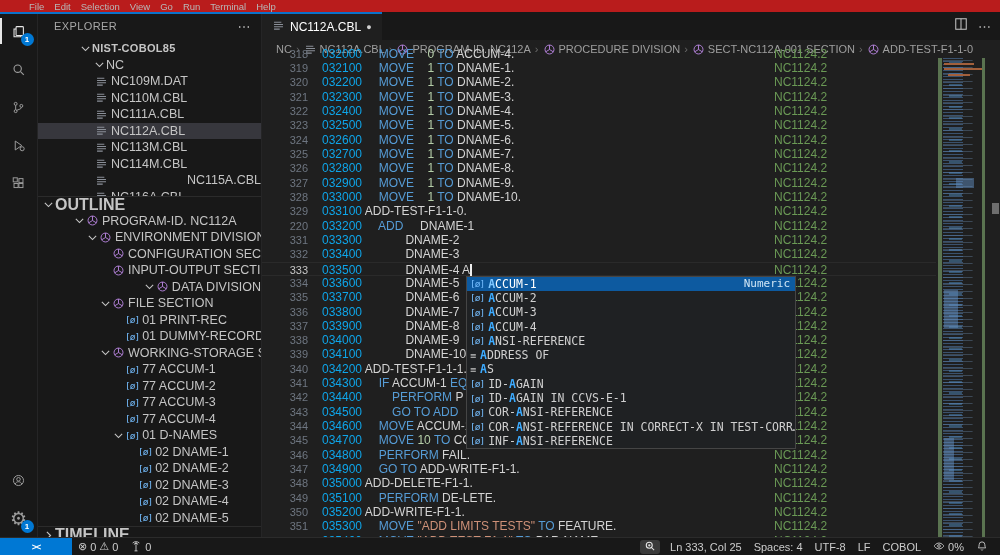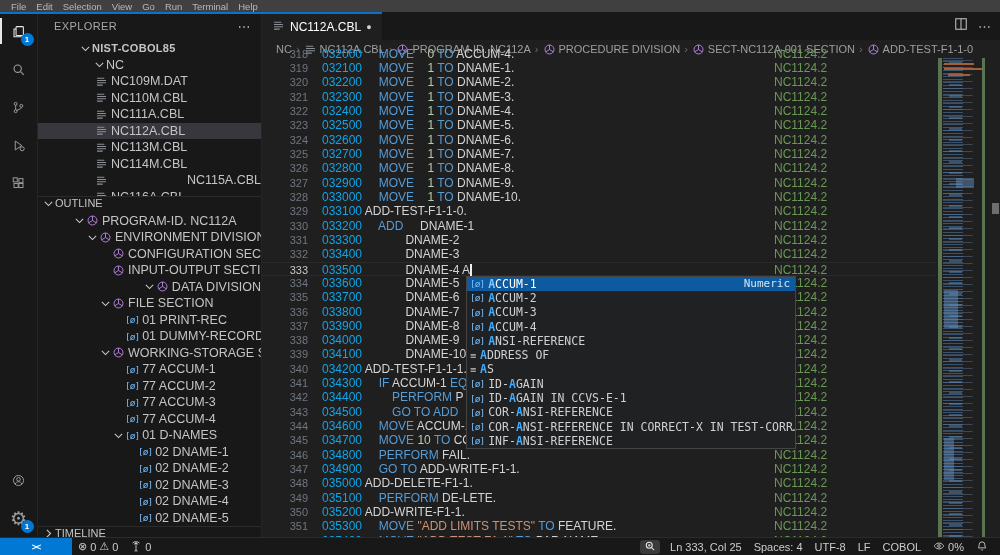--- a/index.html
+++ b/index.html
@@ -1,19 +1,19 @@
 <!DOCTYPE html>
 <html><head>
 <meta charset="utf-8">
 <style>
   *{box-sizing:border-box;margin:0;padding:0}
   html,body{width:1000px;height:555px;overflow:hidden}
   body{position:relative;background:#181818;font-family:"Liberation Sans",sans-serif;color:#cccccc;-webkit-font-smoothing:antialiased}
   
-  .menubar{height:12px;display:flex;align-items:center;padding-left:6px;font-size:9.5px;color:#b8b8b8;background:#404040}
+  .menubar{height:12px;display:flex;align-items:center;padding-left:24px;font-size:9.5px;color:#b8b8b8;background:#b91c1c}
   .menu-item{padding:0 5px;cursor:default}
   
   .main{position:absolute;top:12px;left:0;right:0;bottom:18px;display:flex}
   .top-accent{position:absolute;top:12px;left:0;width:262px;height:2px;background:#0b72c9;z-index:6}
   
   .activitybar{width:38px;background:#181818;border-right:1px solid #252526;position:relative;display:flex;flex-direction:column;align-items:center}
   .ab-item{width:38px;height:38px;display:flex;align-items:center;justify-content:center;position:relative;color:#9d9d9d}
   .ab-item.active{color:#e7e7e7}
   .ab-item.active:before{content:"";position:absolute;left:0;top:6px;bottom:6px;width:2px;background:#e7e7e7}
   .ab-item svg{width:21px;height:21px}
@@ -24,21 +24,21 @@
   .sidebar{width:224px;background:#181818;border-right:1px solid #252526;position:relative;overflow:hidden;font-size:12.5px}
   .sb-header{height:28px;display:flex;align-items:center;padding:0 10px 0 16px;font-size:11px;color:#a8a8a8;letter-spacing:.4px}
   .sb-header .more{margin-left:auto;font-size:13px;color:#c5c5c5}
   .tree-row{height:16.5px;display:flex;align-items:center;white-space:nowrap;color:#c5c5c5;cursor:default}
   .tree-row.selected{background:#37373d}
   .tree-row .lbl{padding-left:3px}
   .bold-row{font-weight:bold;font-size:11px;letter-spacing:.3px}
   .ic{width:13px;height:13px;flex:0 0 13px}
   .fld{color:#75beff;font-family:"DejaVu Sans Mono",monospace;font-size:9.5px;letter-spacing:-1px}
   .kwic{color:#c5c5c5;font-size:10px}
-  .sec-head{height:17px;display:flex;align-items:flex-start;font-weight:normal;font-size:11px;color:#c5c5c5;border-top:1px solid #2b2b2b;padding-left:4px}
+  .sec-head{height:17px;display:flex;align-items:center;font-weight:bold;font-size:16px;color:#c5c5c5;border-top:1px solid #2b2b2b;padding-left:4px}
   .partial-clip{height:7px;overflow:hidden}
   #outline-rows{overflow:hidden}
   
   .editor{flex:1;background:#1f1f1f;position:relative;overflow:hidden}
   .tabbar{height:28px;background:#181818;display:flex;position:relative}
   .tab{height:28px;background:#1f1f1f;border-top:2px solid #0b72c9;display:flex;align-items:center;gap:5px;padding:0 10px;font-size:12px;color:#ffffff}
   .tab .dot{color:#d0d0d0;font-size:9px}
   .tab-actions{position:absolute;right:8px;top:0;height:28px;display:flex;align-items:center;gap:10px;color:#c0c0c0}
   .tab-actions svg{width:14px;height:14px}
   .more-dots{font-size:13px;letter-spacing:1px}
@@ -431,21 +431,21 @@
         <div class="cl"><span class="ln">320</span><span><span class="tk-seq">032200</span><span class="tk-pln">     </span><span class="tk-kw">MOVE</span><span class="tk-pln">    </span><span class="tk-num">1</span><span class="tk-pln"> </span><span class="tk-kw">TO</span><span class="tk-pln"> </span><span class="tk-id">DNAME-2</span><span class="tk-pln">.</span></span><span class="mk">NC1124.2</span></div>
         <div class="cl"><span class="ln">321</span><span><span class="tk-seq">032300</span><span class="tk-pln">     </span><span class="tk-kw">MOVE</span><span class="tk-pln">    </span><span class="tk-num">1</span><span class="tk-pln"> </span><span class="tk-kw">TO</span><span class="tk-pln"> </span><span class="tk-id">DNAME-3</span><span class="tk-pln">.</span></span><span class="mk">NC1124.2</span></div>
         <div class="cl"><span class="ln">322</span><span><span class="tk-seq">032400</span><span class="tk-pln">     </span><span class="tk-kw">MOVE</span><span class="tk-pln">    </span><span class="tk-num">1</span><span class="tk-pln"> </span><span class="tk-kw">TO</span><span class="tk-pln"> </span><span class="tk-id">DNAME-4</span><span class="tk-pln">.</span></span><span class="mk">NC1124.2</span></div>
         <div class="cl"><span class="ln">323</span><span><span class="tk-seq">032500</span><span class="tk-pln">     </span><span class="tk-kw">MOVE</span><span class="tk-pln">    </span><span class="tk-num">1</span><span class="tk-pln"> </span><span class="tk-kw">TO</span><span class="tk-pln"> </span><span class="tk-id">DNAME-5</span><span class="tk-pln">.</span></span><span class="mk">NC1124.2</span></div>
         <div class="cl"><span class="ln">324</span><span><span class="tk-seq">032600</span><span class="tk-pln">     </span><span class="tk-kw">MOVE</span><span class="tk-pln">    </span><span class="tk-num">1</span><span class="tk-pln"> </span><span class="tk-kw">TO</span><span class="tk-pln"> </span><span class="tk-id">DNAME-6</span><span class="tk-pln">.</span></span><span class="mk">NC1124.2</span></div>
         <div class="cl"><span class="ln">325</span><span><span class="tk-seq">032700</span><span class="tk-pln">     </span><span class="tk-kw">MOVE</span><span class="tk-pln">    </span><span class="tk-num">1</span><span class="tk-pln"> </span><span class="tk-kw">TO</span><span class="tk-pln"> </span><span class="tk-id">DNAME-7</span><span class="tk-pln">.</span></span><span class="mk">NC1124.2</span></div>
         <div class="cl"><span class="ln">326</span><span><span class="tk-seq">032800</span><span class="tk-pln">     </span><span class="tk-kw">MOVE</span><span class="tk-pln">    </span><span class="tk-num">1</span><span class="tk-pln"> </span><span class="tk-kw">TO</span><span class="tk-pln"> </span><span class="tk-id">DNAME-8</span><span class="tk-pln">.</span></span><span class="mk">NC1124.2</span></div>
         <div class="cl"><span class="ln">327</span><span><span class="tk-seq">032900</span><span class="tk-pln">     </span><span class="tk-kw">MOVE</span><span class="tk-pln">    </span><span class="tk-num">1</span><span class="tk-pln"> </span><span class="tk-kw">TO</span><span class="tk-pln"> </span><span class="tk-id">DNAME-9</span><span class="tk-pln">.</span></span><span class="mk">NC1124.2</span></div>
         <div class="cl"><span class="ln">328</span><span><span class="tk-seq">033000</span><span class="tk-pln">     </span><span class="tk-kw">MOVE</span><span class="tk-pln">    </span><span class="tk-num">1</span><span class="tk-pln"> </span><span class="tk-kw">TO</span><span class="tk-pln"> </span><span class="tk-id">DNAME-10</span><span class="tk-pln">.</span></span><span class="mk">NC1124.2</span></div>
         <div class="cl"><span class="ln">329</span><span><span class="tk-seq">033100</span><span class="tk-pln"> </span><span class="tk-id">ADD-TEST-F1-1-0</span><span class="tk-pln">.</span></span><span class="mk">NC1124.2</span></div>
-        <div class="cl"><span class="ln">330</span><span><span class="tk-seq">033200</span><span class="tk-pln">     </span><span class="tk-kw">ADD</span><span class="tk-pln">     </span><span class="tk-id">DNAME-1</span></span><span class="mk">NC1124.2</span></div>
+        <div class="cl"><span class="ln">220</span><span><span class="tk-seq">033200</span><span class="tk-pln">     </span><span class="tk-kw">ADD</span><span class="tk-pln">     </span><span class="tk-id">DNAME-1</span></span><span class="mk">NC1124.2</span></div>
         <div class="cl"><span class="ln">331</span><span><span class="tk-seq">033300</span><span class="tk-pln">             </span><span class="tk-id">DNAME-2</span></span><span class="mk">NC1124.2</span></div>
         <div class="cl"><span class="ln">332</span><span><span class="tk-seq">033400</span><span class="tk-pln">             </span><span class="tk-id">DNAME-3</span></span><span class="mk">NC1124.2</span></div>
         <div class="cl active"><span class="ln">333</span><span><span class="tk-seq">033500</span><span class="tk-pln">             </span><span class="tk-id">DNAME-4 A</span><span class="cursor"></span></span><span class="mk">NC1124.2</span></div>
         <div class="cl"><span class="ln">334</span><span><span class="tk-seq">033600</span><span class="tk-pln">             </span><span class="tk-id">DNAME-5</span></span><span class="mk">NC1124.2</span></div>
         <div class="cl"><span class="ln">335</span><span><span class="tk-seq">033700</span><span class="tk-pln">             </span><span class="tk-id">DNAME-6</span></span><span class="mk">NC1124.2</span></div>
         <div class="cl"><span class="ln">336</span><span><span class="tk-seq">033800</span><span class="tk-pln">             </span><span class="tk-id">DNAME-7</span></span><span class="mk">NC1124.2</span></div>
         <div class="cl"><span class="ln">337</span><span><span class="tk-seq">033900</span><span class="tk-pln">             </span><span class="tk-id">DNAME-8</span></span><span class="mk">NC1124.2</span></div>
         <div class="cl"><span class="ln">338</span><span><span class="tk-seq">034000</span><span class="tk-pln">             </span><span class="tk-id">DNAME-9</span></span><span class="mk">NC1124.2</span></div>
         <div class="cl"><span class="ln">339</span><span><span class="tk-seq">034100</span><span class="tk-pln">             </span><span class="tk-id">DNAME-10</span></span><span class="mk">NC1124.2</span></div>
         <div class="cl"><span class="ln">340</span><span><span class="tk-seq">034200</span><span class="tk-pln"> </span><span class="tk-id">ADD-TEST-F1-1-1</span><span class="tk-pln">.</span></span><span class="mk">NC1124.2</span></div>

